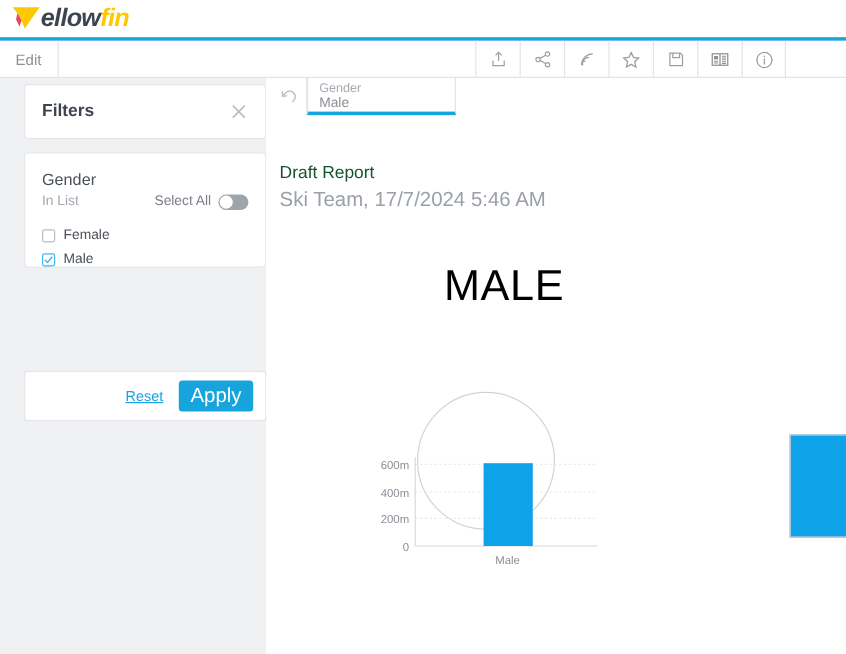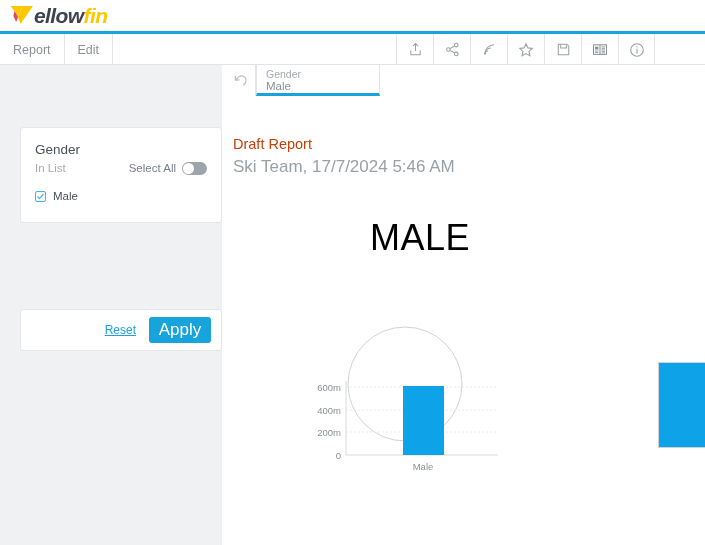--- a/index.html
+++ b/index.html
@@ -147,21 +147,21 @@
     border: 1px solid #e2e4e7; border-top: none;
     border-bottom: 3px solid #17a3dc;
     padding: 3px 0 0 9px;
     background: #ffffff; cursor: pointer;
   }
   .chip-l1 { font-size: 10.5px; color: #a5aab1; line-height: 12px; }
   .chip-l2 { font-size: 11.5px; color: #8b9097; line-height: 13px; }
 
   .report-title {
     position: absolute; left: 11px; top: 71px;
-    font-size: 14.5px; color: #c2410c;
+    font-size: 14.5px; color: #14532d;
   }
   .report-sub {
     position: absolute; left: 11px; top: 92px;
     font-size: 17px; color: #9aa0a7;
   }
   .big-label {
     position: absolute; left: 148px; top: 152px;
     font-size: 36px; color: #000000; letter-spacing: 0.5px;
   }
 
@@ -194,21 +194,20 @@
       </span>
       <span class="logo-text">
         <span class="lt-dark">ellow</span><span class="lt-yellow">fin</span>
       </span>
     </div>
   </div>
   <div class="blue-rule"></div>
 
   <div class="toolbar">
     <div class="menu-group">
-      <div class="menu-item">Report</div>
       <div class="menu-item">Edit</div>
     </div>
 
     <div class="icon-group">
       <div class="icon-btn">
         <svg width="15" height="15" viewBox="0 0 16 16" fill="none" stroke="#9aa0a7" stroke-width="1.1">
           <path d="M8 1.8 L8 9.5 M5.3 4.4 L8 1.7 L10.7 4.4"></path>
           <path d="M3 9 L3 13.6 L13 13.6 L13 9"></path>
         </svg>
       </div>
@@ -253,35 +252,47 @@
           <circle cx="8" cy="8" r="6.3"></circle>
           <path d="M8 7 L8 11.3" stroke-linecap="round"></path>
           <circle cx="8" cy="4.9" r="0.7" fill="#9aa0a7" stroke="none"></circle>
         </svg>
       </div>
     </div>
   </div>
 
   <div class="sidebar">
 
+    <div class="card filters-card">
+      <span class="filters-title">Filters</span>
+      <span class="close-x">
+        <svg width="16" height="16" viewBox="0 0 16 16" stroke="#b9bdc3" stroke-width="1.3">
+          <path d="M3 3 L13 13 M13 3 L3 13"></path>
+        </svg>
+      </span>
+    </div>
 
     <div class="card filter-body">
       <div class="filter-name">Gender</div>
       <div class="filter-row2">
         <span class="filter-op">In List</span>
         <span class="select-all-wrap">
           <span class="select-all-label">Select All</span>
           <span class="toggle">
             <span class="knob"></span>
           </span>
         </span>
       </div>
 
       <div class="opt-list">
         <div class="opt">
+          <span class="cbx"></span>
+          <span class="opt-label">Female</span>
+        </div>
+        <div class="opt">
           <span class="cbx checked">
             <svg width="9" height="9" viewBox="0 0 10 10" fill="none" stroke="#3fb6ee" stroke-width="1.3">
               <path d="M1.6 5 L3.9 7.4 L8.4 2.2"></path>
             </svg>
           </span>
           <span class="opt-label">Male</span>
         </div>
       </div>
     </div>
 

